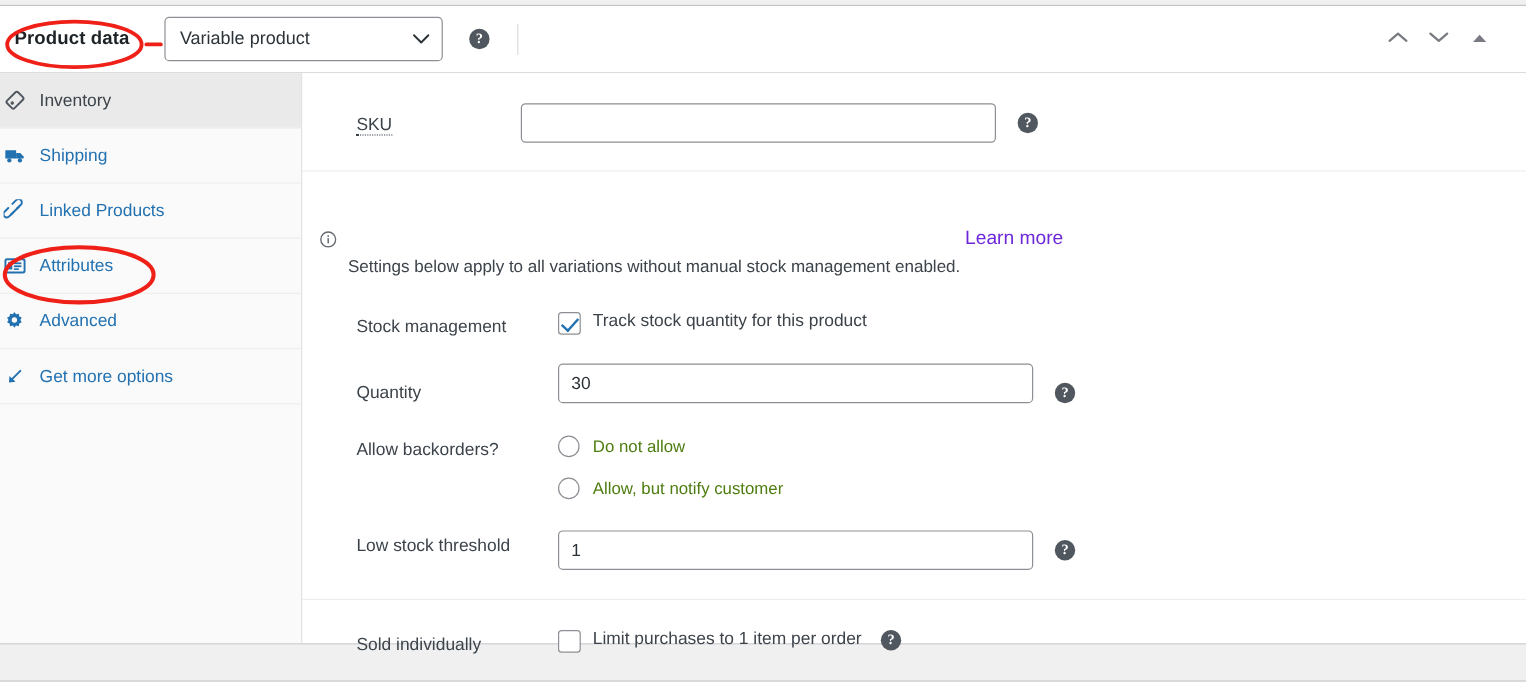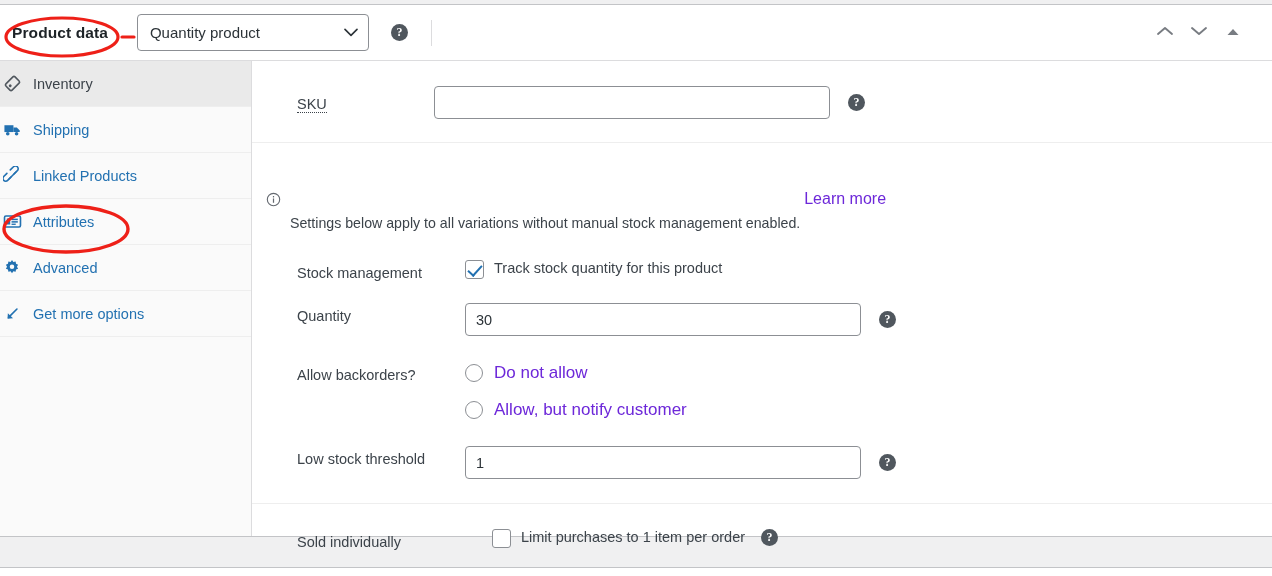--- a/index.html
+++ b/index.html
@@ -183,21 +183,21 @@
     content: "";
     position: absolute;
     left: 5px; top: 1px;
     width: 6px; height: 12px;
     border: solid #2271b1;
     border-width: 0 2.4px 2.4px 0;
     transform: rotate(42deg);
   }
   .chk-lbl { font-size: 14.5px; color: #3c434a; }
 
-  .sec-qty { padding-top: 22px; }
+  .sec-qty { padding-top: 22px; align-items: flex-end; }
 
   .sec-backorder { padding-top: 26px; display: flex; align-items: flex-start; }
   .radio-group { display: flex; flex-direction: column; gap: 17px; padding-top: 1px; }
   .radio-line { display: flex; align-items: center; cursor: pointer; }
   .radio-dot {
     width: 18px; height: 18px; flex: 0 0 18px;
     border: 1px solid #8c8f94;
     border-radius: 50%;
     background: #fff;
     margin-right: 11px;
@@ -205,24 +205,24 @@
   }
   .radio-dot.sel { border-color: #2271b1; border-width: 1px; }
   .radio-dot.sel::after {
     content: "";
     position: absolute;
     left: 4px; top: 4px;
     width: 8px; height: 8px;
     border-radius: 50%;
     background: #2271b1;
   }
-  .radio-lbl { font-size: 17px; color: #6d28d9; }
+  .radio-lbl { font-size: 14px; color: #4d7c0f; }
 
   .sec-lowstock { padding-top: 26px; padding-bottom: 24px; border-bottom: 1px solid #eeeeee; }
-  .sec-sold { padding-top: 25px; padding-bottom: 22px; border-bottom: 1px solid #eeeeee; gap: 27px; }
+  .sec-sold { padding-top: 25px; padding-bottom: 22px; border-bottom: 1px solid #eeeeee; }
   .sold-help { margin-left: 16px; }
 
   
   .panel2 {
     position: absolute;
     left: 0; top: 567px;
     width: 1272px; height: 30px;
     background: #fff;
     border-top: 1px solid #c3c4c7;
   }
@@ -235,21 +235,21 @@
 
 <div id="root">
 
   <div class="panel">
     <div class="panel-inner">
 
       <div class="pd-header">
         <span class="pd-title">Product data</span>
 
         <div class="pd-type-select">
-          <span class="sel-label">Quantity product</span>
+          <span class="sel-label">Variable product</span>
           <span class="chev-dn">
             <svg viewBox="0 0 14 9" width="14" height="9">
               <path d="M1 1.4 L7 7.4 L13 1.4" fill="none" stroke="#2c3338" stroke-width="1.6" stroke-linecap="round" stroke-linejoin="round"></path>
             </svg>
           </span>
         </div>
 
         <span class="help-dot hdr-help">?</span>
         <span class="hdr-divider"></span>
 

